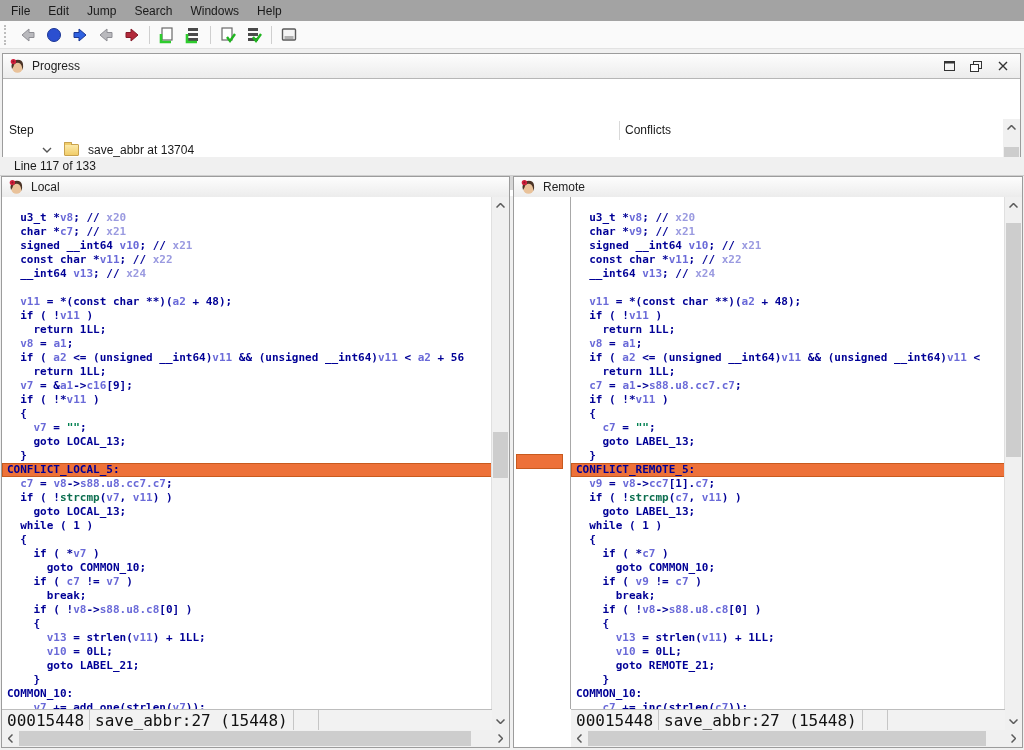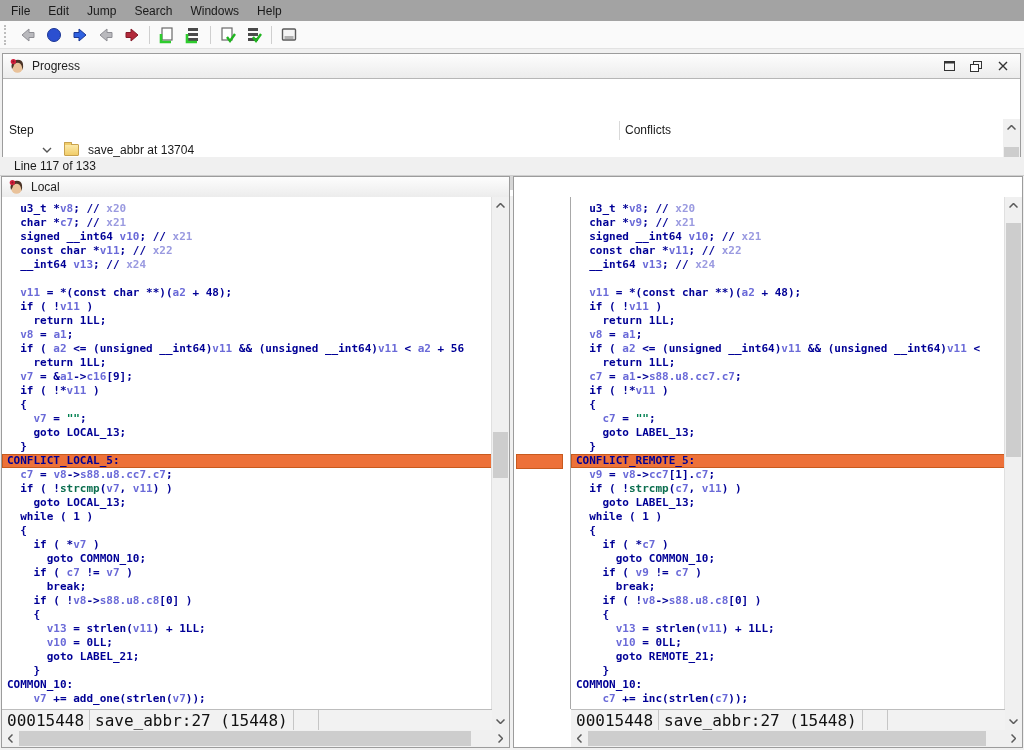--- a/index.html
+++ b/index.html
@@ -40,21 +40,21 @@
   
   .line-bar{position:absolute;top:157px;left:0;width:1024px;height:19px;background:#f0f0f0;border-bottom:1px solid #cfcfcf;display:flex;align-items:center;padding-left:14px;box-sizing:border-box;}
 
   
   .pane{position:absolute;top:176px;height:572px;border:1px solid #9c9c9c;background:#fff;box-sizing:border-box;}
   .pane.local{left:1px;width:509px;}
   .pane.remote{left:513px;width:510px;}
   .pane .titlebar{height:21px;}
   .gutter{position:absolute;left:0;top:20px;bottom:0;width:56px;background:#fff;}
   .gutter-marker{position:absolute;left:2px;top:257px;width:47px;height:15px;background:var(--conflict-bg);border:1px solid var(--conflict-border);box-sizing:border-box;}
-  .code{position:absolute;top:20px;background:#fff;overflow:hidden;font-family:"DejaVu Sans Mono",monospace;font-weight:bold;font-size:11px;line-height:14px;color:var(--code-default);padding:5px 0 0 5px;white-space:pre;box-sizing:border-box;}
+  .code{position:absolute;top:20px;background:#fff;overflow:hidden;font-family:"DejaVu Sans Mono",monospace;font-weight:bold;font-size:11px;line-height:14px;color:var(--code-default);padding:14px 0 0 5px;white-space:pre;box-sizing:border-box;}
   .pane.local .code{left:0;width:490px;height:512px;}
   .pane.remote .code{left:56px;width:435px;height:512px;border-left:1px solid #a8a8a8;}
   .code-line{height:14px;}
   .code-line.conflict{background:var(--conflict-bg);box-shadow:inset 0 0 0 1px var(--conflict-border);margin-left:-5px;padding-left:5px;}
   .v{color:var(--code-variable);} .r{color:var(--code-register);} .s{color:var(--code-string);} .i{color:var(--code-import);}
 
   .statusrow{position:absolute;height:21px;background:#f2f2f2;border-top:1px solid #bdbdbd;display:flex;align-items:center;font-family:"DejaVu Sans Mono",monospace;font-size:16px;color:#111;box-sizing:border-box;}
   .pane.local .statusrow{left:0;top:532px;width:490px;}
   .pane.remote .statusrow{left:57px;top:532px;width:434px;}
   .scell{padding:0 5px;border-right:1px solid #c6c6c6;height:100%;display:flex;align-items:center;white-space:pre;}
@@ -253,20 +253,29 @@
       <div class="sb-thumb-h" style="left:17px;width:452px;"></div>
       <div class="sb-btn right">
           <svg width="5" height="9" viewBox="0 0 5 9">
             <polyline class="sb-glyph" points="0.5,0.5 4.5,4.5 0.5,8.5"></polyline>
           </svg>
         </div>
     </div>
   </div>
 
   <div class="pane remote">
+    <div class="titlebar">
+      <svg class="ida-badge" viewBox="0 0 16 16">
+        <circle cx="8.5" cy="9.5" r="5.3" fill="#e9c29a"></circle>
+        <path d="M3,11 Q1,4 7,2 Q13,1 14,6 Q14.5,9 13.5,12 Q13,6 10,5 Q5.5,4.2 4.5,8.5 Z" fill="#4a3326"></path>
+        <circle cx="4.4" cy="3.6" r="2.7" fill="#d2203c"></circle>
+          <circle cx="4.4" cy="3.6" r="1" fill="#8f1428"></circle>
+      </svg>
+      <span class="title-text">Remote</span>
+    </div>
     <div class="gutter">
       <div class="gutter-marker"></div>
     </div>
     <div class="code" id="remote-code"><div class="code-line"><span>  u3_t *</span><span class="v">v8</span><span>; // </span><span class="r">x20</span></div><div class="code-line"><span>  char *</span><span class="v">v9</span><span>; // </span><span class="r">x21</span></div><div class="code-line"><span>  signed __int64 </span><span class="v">v10</span><span>; // </span><span class="r">x21</span></div><div class="code-line"><span>  const char *</span><span class="v">v11</span><span>; // </span><span class="r">x22</span></div><div class="code-line"><span>  __int64 </span><span class="v">v13</span><span>; // </span><span class="r">x24</span></div><div class="code-line"></div><div class="code-line"><span>  </span><span class="v">v11</span><span> = *(const char **)(</span><span class="v">a2</span><span> + 48);</span></div><div class="code-line"><span>  if ( !</span><span class="v">v11</span><span> )</span></div><div class="code-line"><span>    return 1LL;</span></div><div class="code-line"><span>  </span><span class="v">v8</span><span> = </span><span class="v">a1</span><span>;</span></div><div class="code-line"><span>  if ( </span><span class="v">a2</span><span> &lt;= (unsigned __int64)</span><span class="v">v11</span><span> &amp;&amp; (unsigned __int64)</span><span class="v">v11</span><span> &lt;</span></div><div class="code-line"><span>    return 1LL;</span></div><div class="code-line"><span>  </span><span class="v">c7</span><span> = </span><span class="v">a1</span><span>-&gt;</span><span class="v">s88.u8.cc7.c7</span><span>;</span></div><div class="code-line"><span>  if ( !*</span><span class="v">v11</span><span> )</span></div><div class="code-line"><span>  {</span></div><div class="code-line"><span>    </span><span class="v">c7</span><span> = </span><span class="s">""</span><span>;</span></div><div class="code-line"><span>    goto LABEL_13;</span></div><div class="code-line"><span>  }</span></div><div class="code-line conflict"><span>CONFLICT_REMOTE_5:</span></div><div class="code-line"><span>  </span><span class="v">v9</span><span> = </span><span class="v">v8</span><span>-&gt;</span><span class="v">cc7</span><span>[1].</span><span class="v">c7</span><span>;</span></div><div class="code-line"><span>  if ( !</span><span class="i">strcmp</span><span>(</span><span class="v">c7</span><span>, </span><span class="v">v11</span><span>) )</span></div><div class="code-line"><span>    goto LABEL_13;</span></div><div class="code-line"><span>  while ( 1 )</span></div><div class="code-line"><span>  {</span></div><div class="code-line"><span>    if ( *</span><span class="v">c7</span><span> )</span></div><div class="code-line"><span>      goto COMMON_10;</span></div><div class="code-line"><span>    if ( </span><span class="v">v9</span><span> != </span><span class="v">c7</span><span> )</span></div><div class="code-line"><span>      break;</span></div><div class="code-line"><span>    if ( !</span><span class="v">v8</span><span>-&gt;</span><span class="v">s88.u8.c8</span><span>[0] )</span></div><div class="code-line"><span>    {</span></div><div class="code-line"><span>      </span><span class="v">v13</span><span> = strlen(</span><span class="v">v11</span><span>) + 1LL;</span></div><div class="code-line"><span>      </span><span class="v">v10</span><span> = 0LL;</span></div><div class="code-line"><span>      goto REMOTE_21;</span></div><div class="code-line"><span>    }</span></div><div class="code-line"><span>COMMON_10:</span></div><div class="code-line"><span>    </span><span class="v">c7</span><span> += inc(strlen(</span><span class="v">c7</span><span>));</span></div></div>
     <div class="vscroll">
       <div class="sb-btn up">
           <svg width="9" height="5" viewBox="0 0 9 5">
             <polyline class="sb-glyph" points="0.5,4.5 4.5,0.5 8.5,4.5"></polyline>
           </svg>
         </div>

